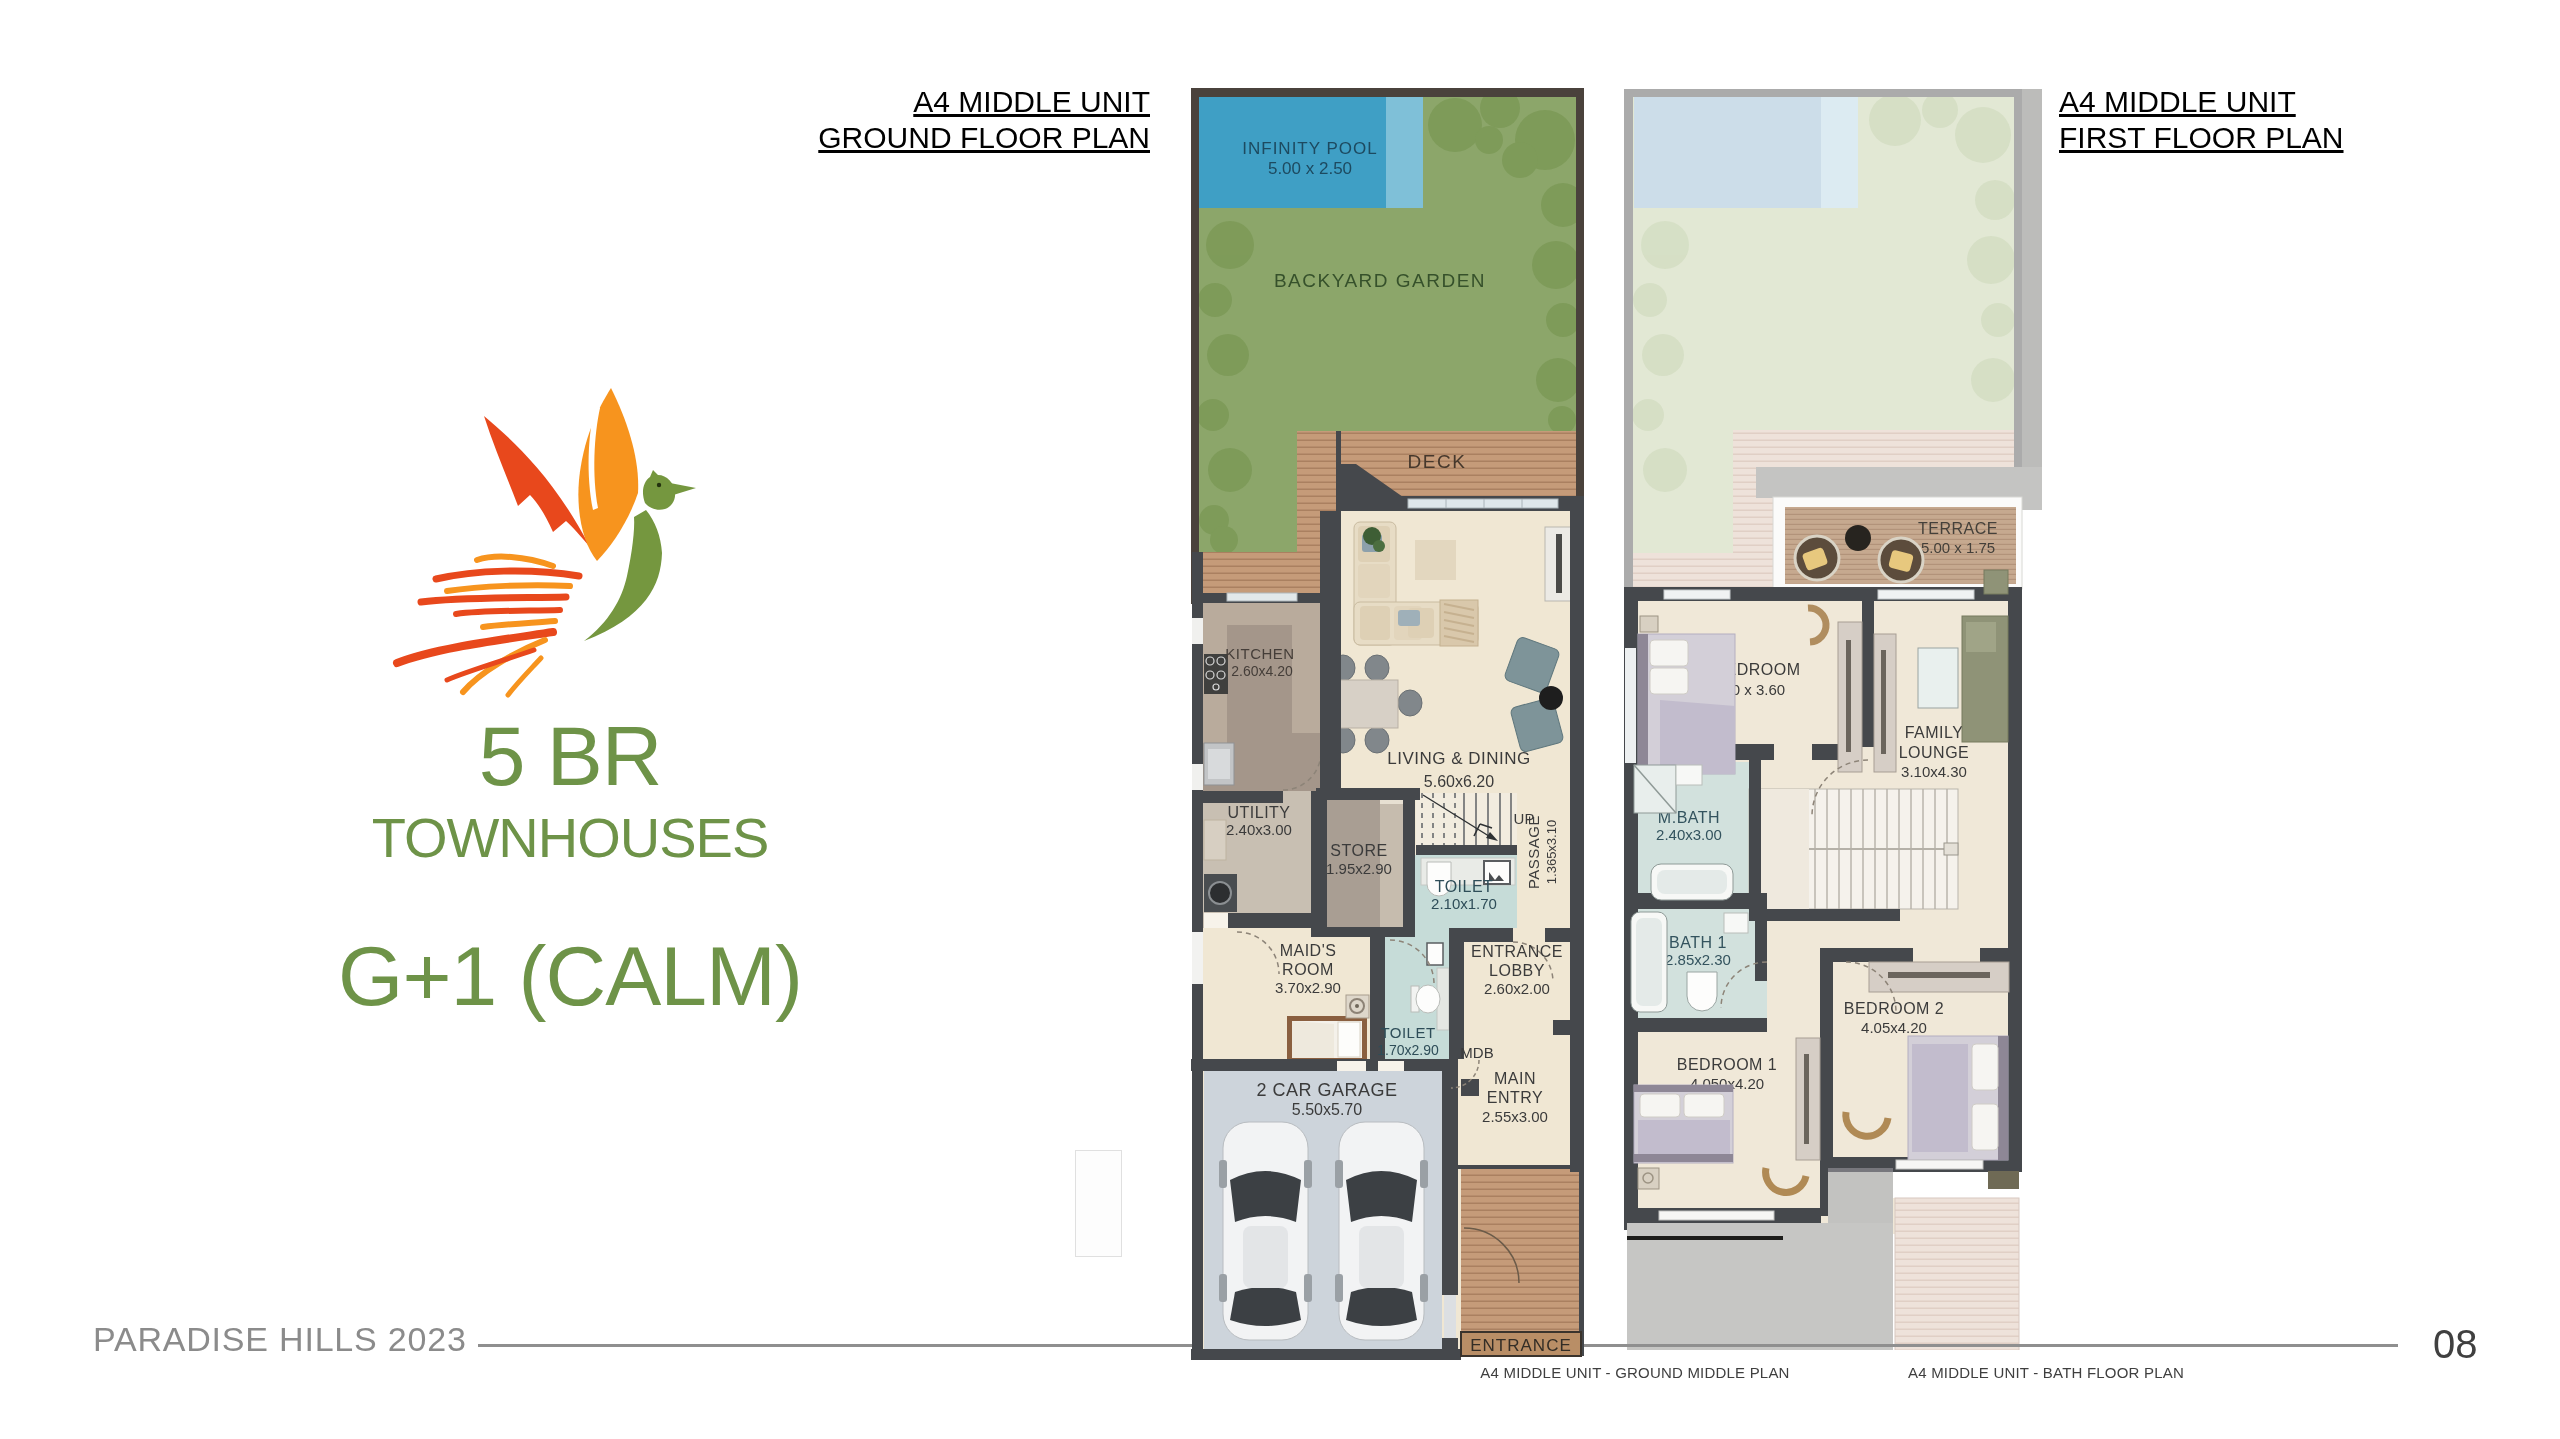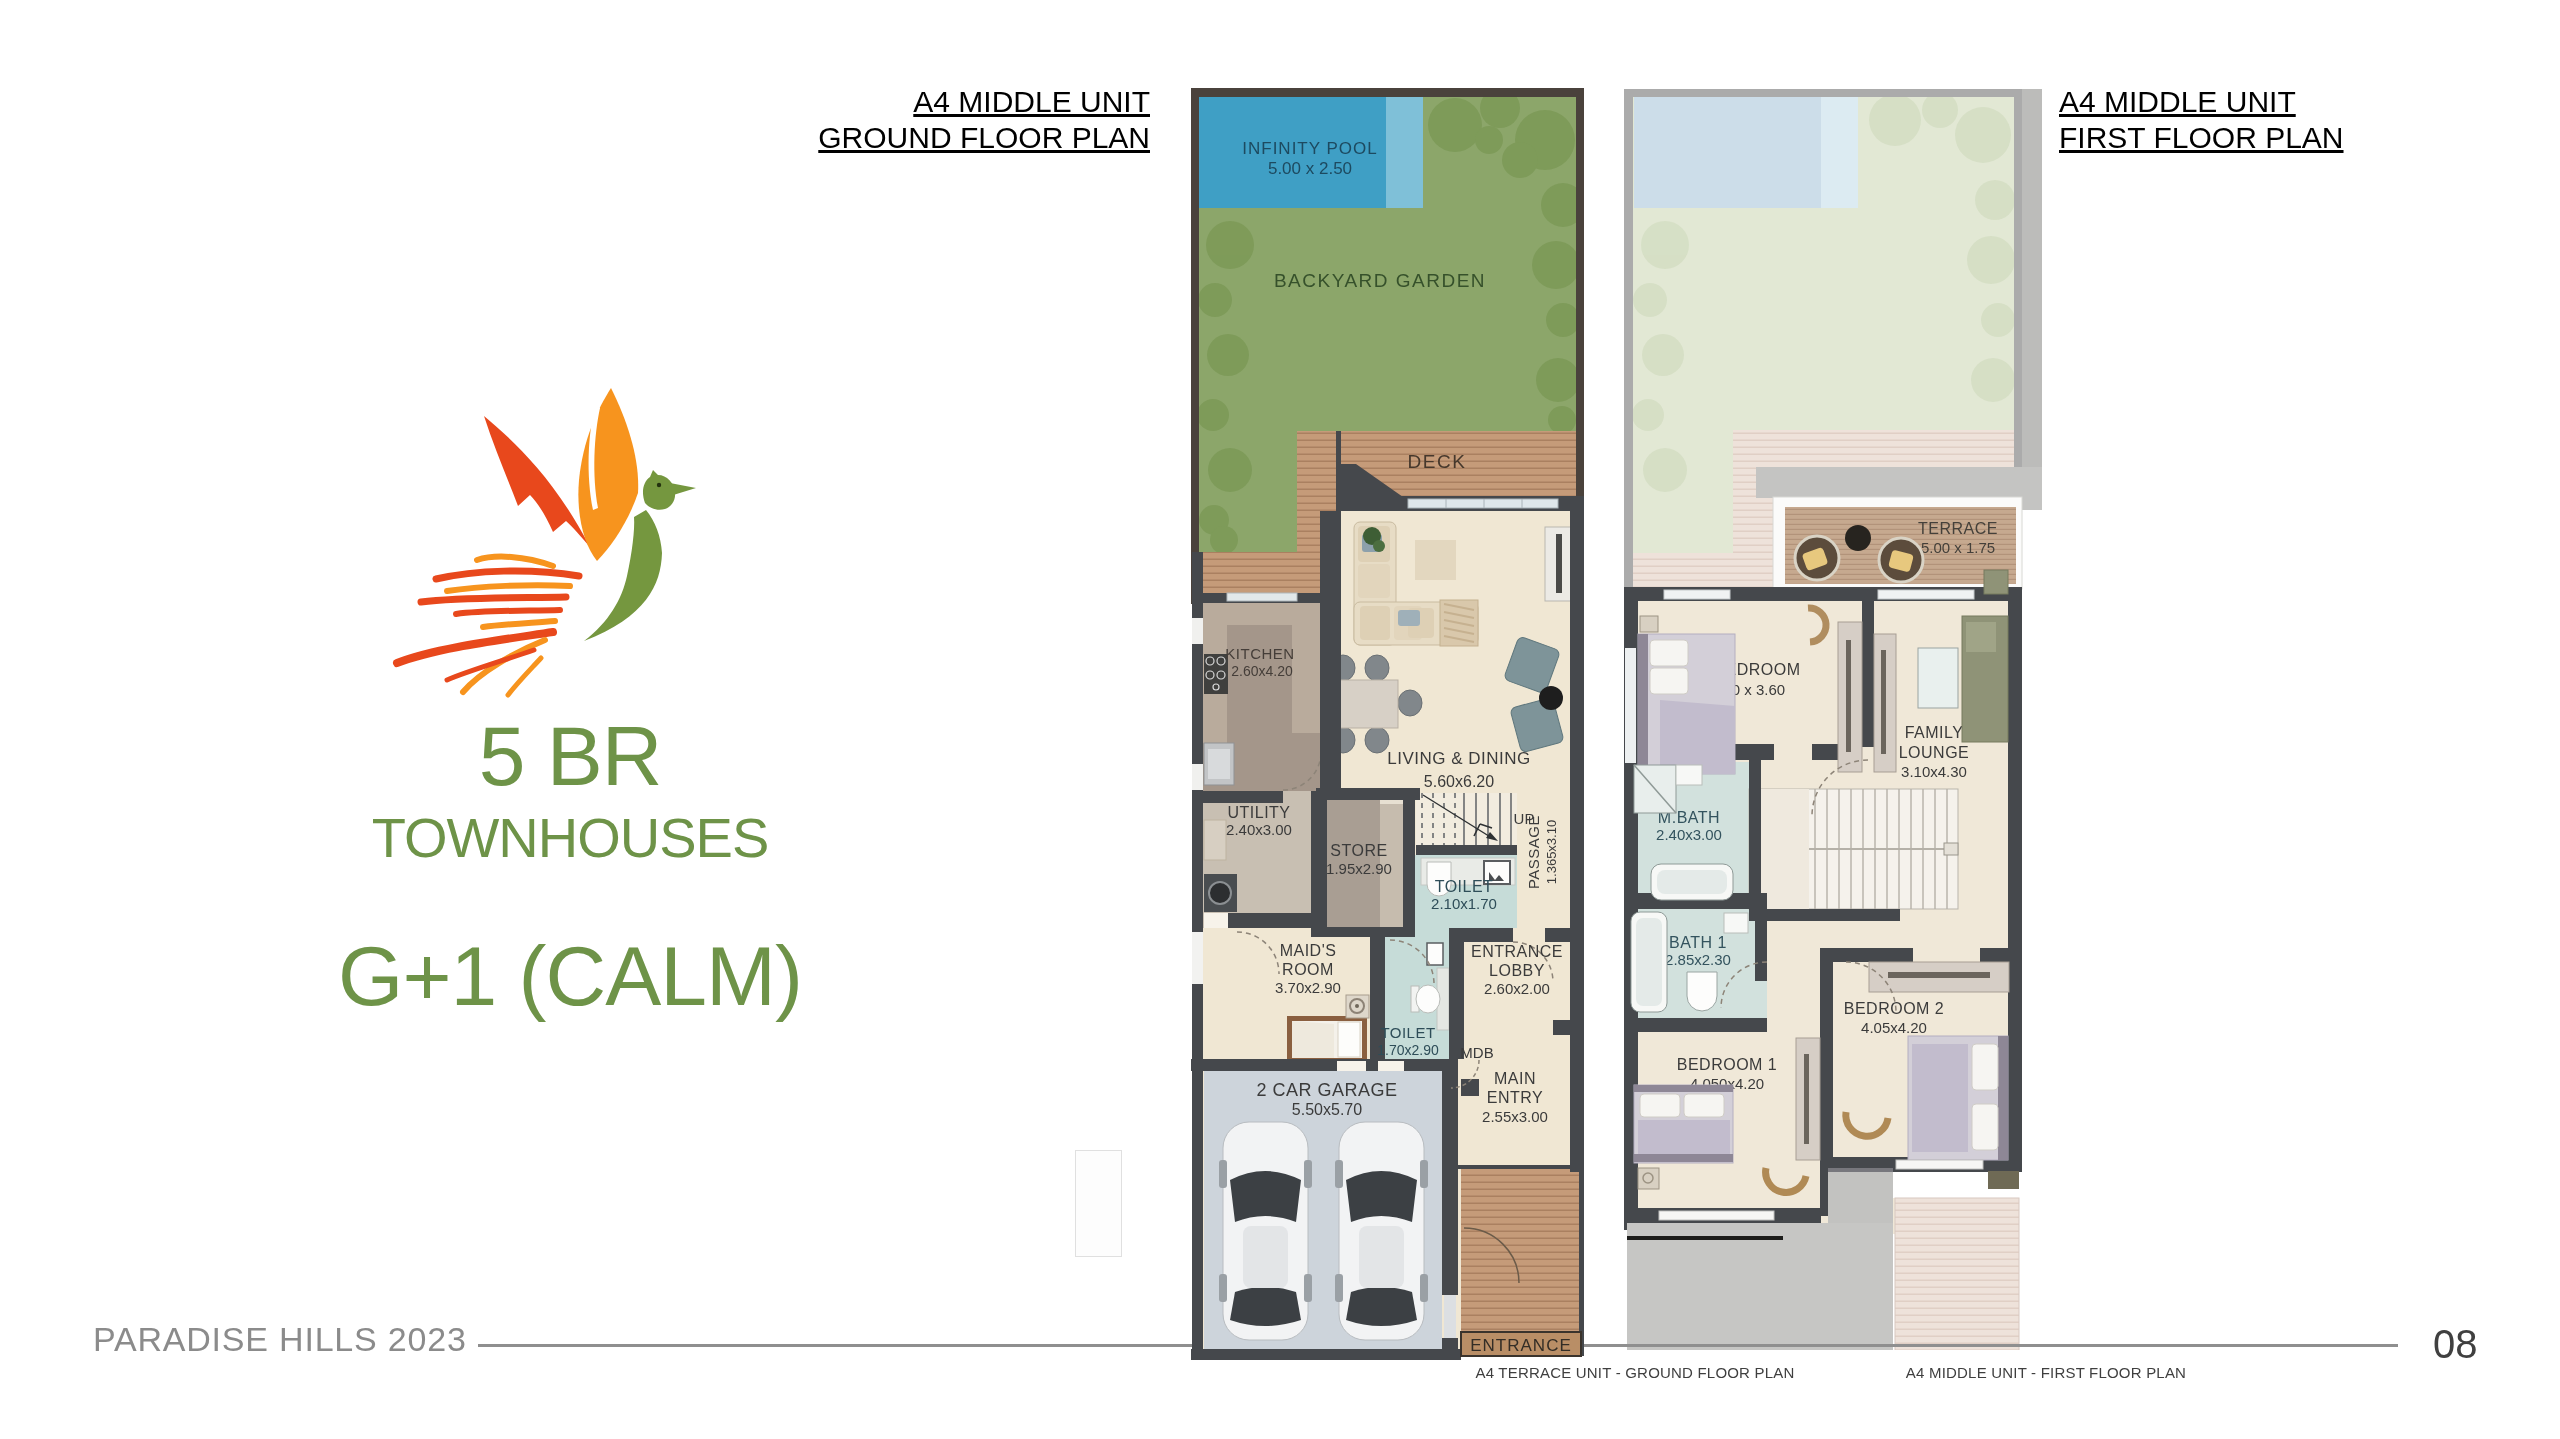--- a/index.html
+++ b/index.html
@@ -51,23 +51,23 @@
 <div class="abs green" style="left:160px;top:708px;width:820px;text-align:center;font-size:84px;letter-spacing:-1px;">5 BR</div>
 
 <div class="abs green" style="left:160px;top:805px;width:820px;text-align:center;font-size:56px;letter-spacing:-1px;">TOWNHOUSES</div>
 
 <div class="abs green" style="left:160px;top:902px;width:820px;text-align:center;font-size:84px;letter-spacing:-1px;margin-top:26px;">G+1 (CALM)</div>
 
 <div class="abs" style="left:93px;top:1320px;color:#8b8b8b;font-size:34px;letter-spacing:0.8px;">PARADISE HILLS 2023</div>
 
 <div class="abs" style="left:2433px;top:1322px;color:#404040;font-size:40px;">08</div>
 
-<div class="abs" style="left:1425px;top:1364px;width:420px;text-align:center;color:#3f3f3f;font-size:15px;letter-spacing:0.2px;white-space:nowrap;">A4 TERRACE UNIT - GROUND FLOOR PLAN</div>
-
-<div class="abs" style="left:1846px;top:1364px;width:400px;text-align:center;color:#3f3f3f;font-size:15px;letter-spacing:0.2px;white-space:nowrap;">A4 MIDDLE UNIT - FIRST FLOOR PLAN</div>
+<div class="abs" style="left:1425px;top:1364px;width:420px;text-align:center;color:#3f3f3f;font-size:15px;letter-spacing:0.2px;white-space:nowrap;">A4 MIDDLE UNIT - GROUND MIDDLE PLAN</div>
+
+<div class="abs" style="left:1846px;top:1364px;width:400px;text-align:center;color:#3f3f3f;font-size:15px;letter-spacing:0.2px;white-space:nowrap;">A4 MIDDLE UNIT - BATH FLOOR PLAN</div>
 
 <div class="abs" style="left:1075px;top:1150px;width:45px;height:105px;background:#fdfdfd;border:1px solid #e0e0e0;"></div>
 
 <svg id="gplan" class="abs" style="left:1191px;top:88px;z-index:3;" width="393" height="1272" viewBox="1191 88 393 1272">
 <defs>
 <pattern id="wood" width="6" height="7" patternUnits="userSpaceOnUse">
   <rect width="6" height="7" fill="#c59b79"></rect>
         <rect y="5.5" width="6" height="1.5" fill="#aa8060"></rect>
 </pattern>
 <pattern id="woodv" width="7" height="6" patternUnits="userSpaceOnUse">

